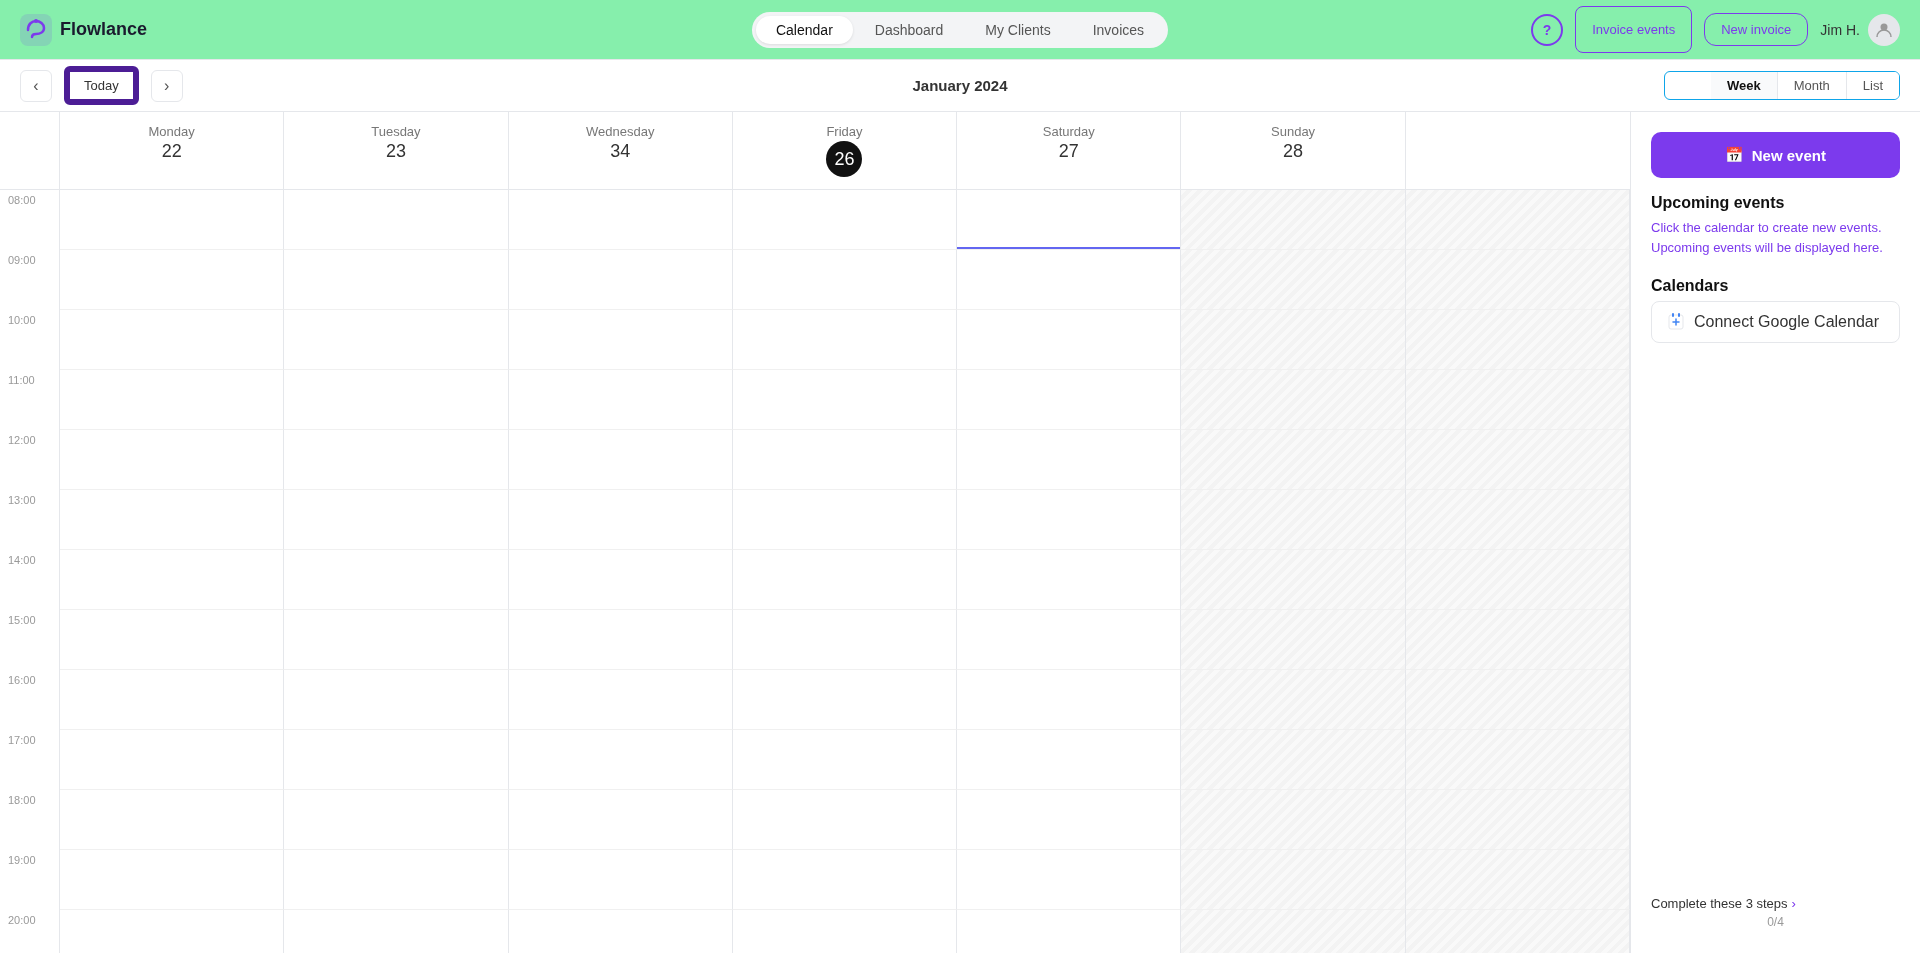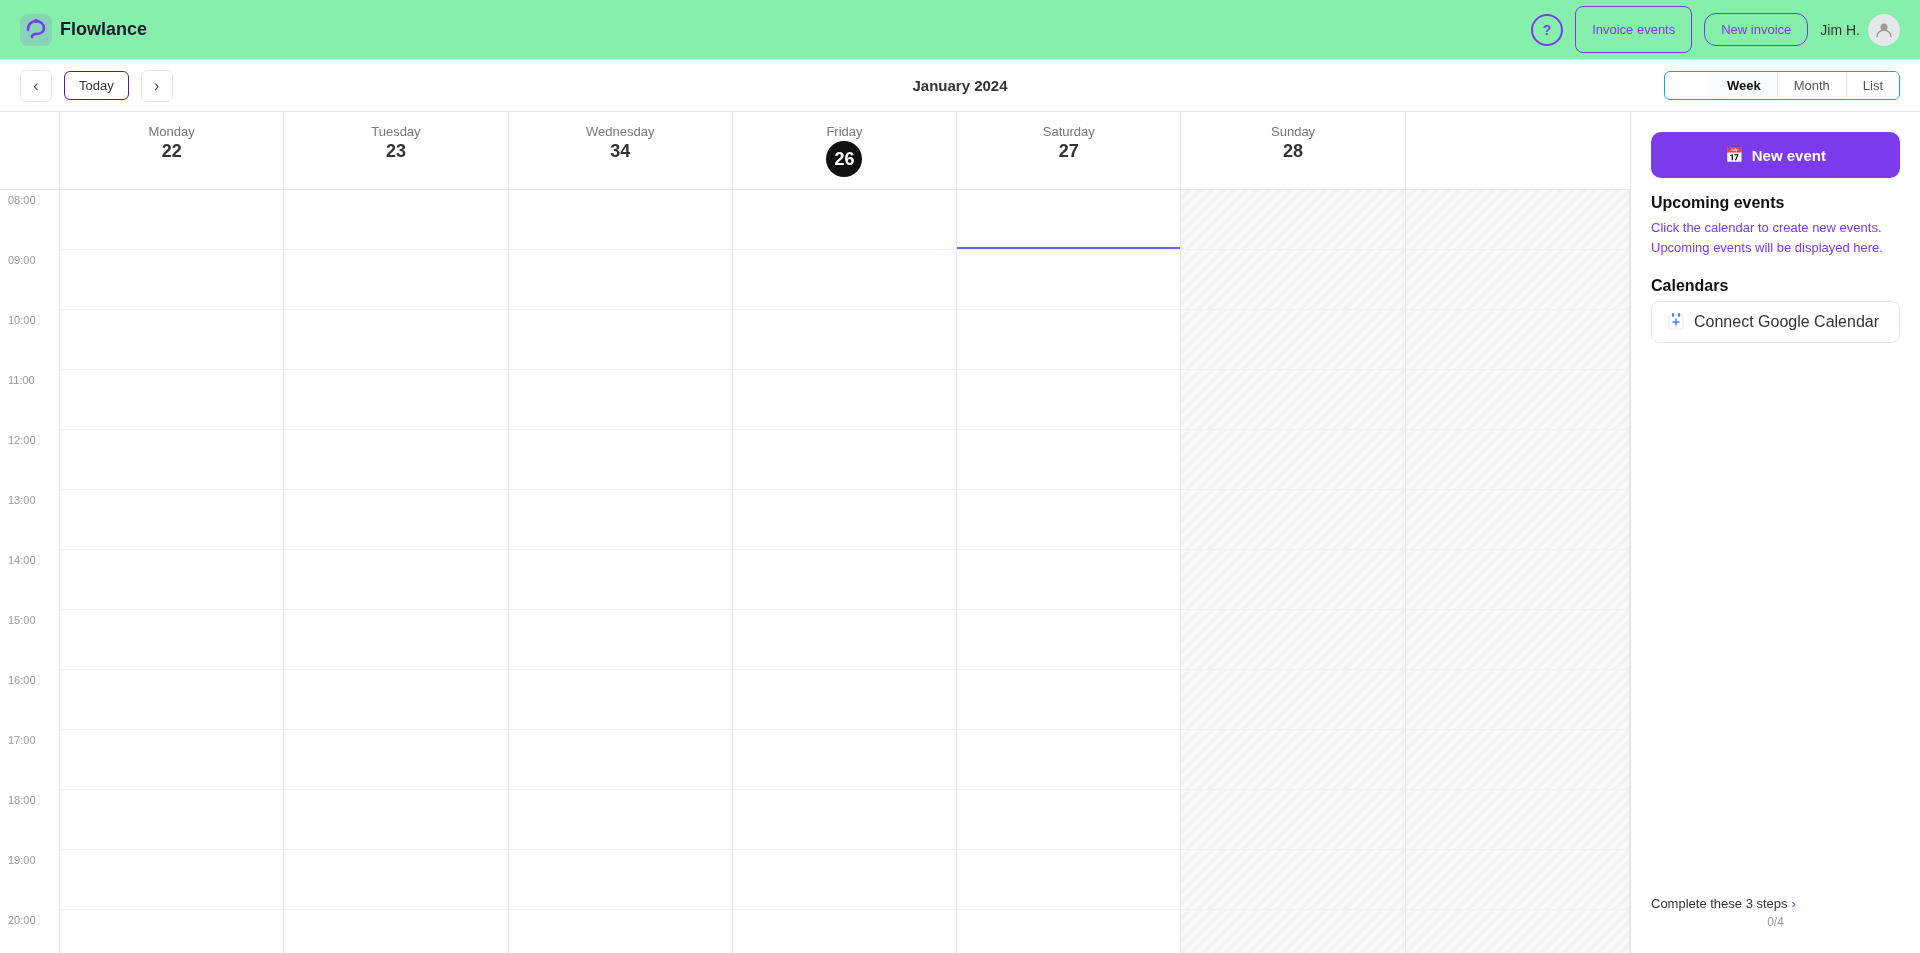--- a/index.html
+++ b/index.html
@@ -25,37 +25,37 @@
     .user-name { font-size: 14px; color: #333; }
     .user-avatar { width: 32px; height: 32px; border-radius: 50%; background: #e5e7eb; display: flex; align-items: center; justify-content: center; }
 
     
     .cal-toolbar {
       display: flex; align-items: center; height: 52px; padding: 0 20px;
       border-bottom: 1px solid #e5e7eb; background: #fff;
     }
     .nav-arrows { display: flex; align-items: center; gap: 4px; }
     .arrow-btn { width: 32px; height: 32px; border: 1px solid #e5e7eb; border-radius: 6px; background: #fff; cursor: pointer; display: flex; align-items: center; justify-content: center; color: #555; font-size: 16px; }
-    .today-btn { padding: 6px 14px; border: 1px solid #4c1d95; border-radius: 6px; background: #fff; cursor: pointer; font-size: 13px; color: #333; margin: 0 8px; }
+    .today-btn { padding: 6px 14px; border: 6px solid #4c1d95; border-radius: 6px; background: #fff; cursor: pointer; font-size: 13px; color: #333; margin: 0 8px; }
     .cal-title { position: absolute; left: 50%; transform: translateX(-50%); font-size: 15px; font-weight: 600; color: #333; }
     .view-switcher { margin-left: auto; display: flex; border: 1px solid #0ea5e9; border-radius: 6px; overflow: hidden; padding-left: 46px; }
     .view-btn { padding: 6px 16px; border: none; background: #fff; cursor: pointer; font-size: 13px; color: #555; border-right: 1px solid #e5e7eb; }
     .view-btn:last-child { border-right: none; }
     .view-btn.active { background: #f9fafb; font-weight: 600; color: #111; }
 
     
     .main-layout { display: flex; height: calc(953px - 56px - 52px); }
 
     
     .calendar-area { flex: 1; overflow-y: auto; overflow-x: hidden; }
     .week-header { display: grid; grid-template-columns: 60px repeat(7, 1fr); border-bottom: 1px solid #e5e7eb; background: #fff; position: sticky; top: 0; z-index: 5; }
     .week-header-empty { border-right: 1px solid #e5e7eb; }
     .day-header { padding: 12px 8px; text-align: center; border-right: 1px solid #e5e7eb; font-size: 13px; color: #666; }
     .day-header .day-name { font-weight: 400; color: #777; }
-    .day-header .day-num { font-size: 18px; font-weight: 700; color: #333; margin-top: 2px; }
+    .day-header .day-num { font-size: 18px; font-weight: 400; color: #333; margin-top: 2px; }
     .day-header .day-num.today { display: inline-flex; align-items: center; justify-content: center; width: 36px; height: 36px; border-radius: 50%; background: #111; color: #fff; }
 
     .time-grid { display: grid; grid-template-columns: 60px repeat(7, 1fr); }
     .time-label { padding: 0 8px; text-align: right; font-size: 11px; color: #999; height: 60px; display: flex; align-items: flex-start; padding-top: 4px; border-right: 1px solid #e5e7eb; }
     .time-cell { height: 60px; border-right: 1px solid #e5e7eb; border-bottom: 1px solid #f0f0f0; position: relative; }
     .time-cell.weekend { background: repeating-linear-gradient(135deg, #f9f9f9, #f9f9f9 4px, #f3f3f3 4px, #f3f3f3 8px); }
     .time-cell.today-col { background: #fff; }
     .today-line { position: absolute; bottom: 0; left: 0; right: 0; height: 2px; background: #6366f1; }
 
     
@@ -82,20 +82,26 @@
 <div class="header">
   <div class="logo-area">
     <svg class="logo-icon" viewBox="0 0 32 32" fill="none">
       <rect width="32" height="32" rx="8" fill="#7c3aed" opacity="0.15"></rect>
       <path d="M8 16 C8 10 12 7 16 7 C20 7 24 10 24 14 C24 18 20 20 16 20 C14 20 12 21 12 23" stroke="#7c3aed" stroke-width="2.5" stroke-linecap="round" fill="none"></path>
       <circle cx="16" cy="7" r="2" fill="#7c3aed"></circle>
     </svg>
     <span class="logo-text">Flowlance</span>
   </div>
 
+  <div class="nav-tabs">
+    <button class="nav-tab active">Calendar</button>
+    <button class="nav-tab">Dashboard</button>
+    <button class="nav-tab">My Clients</button>
+    <button class="nav-tab">Invoices</button>
+  </div>
 
   <div class="header-right">
     <button class="help-btn">?</button>
     <button class="invoice-events-btn">Invoice events</button>
     <button class="new-invoice-btn">New invoice</button>
     <div class="user-area">
       <span class="user-name">Jim H.</span>
       <div class="user-avatar">
         <svg width="18" height="18" viewBox="0 0 18 18" fill="none">
           <circle cx="9" cy="6" r="3.5" fill="#999"></circle>

